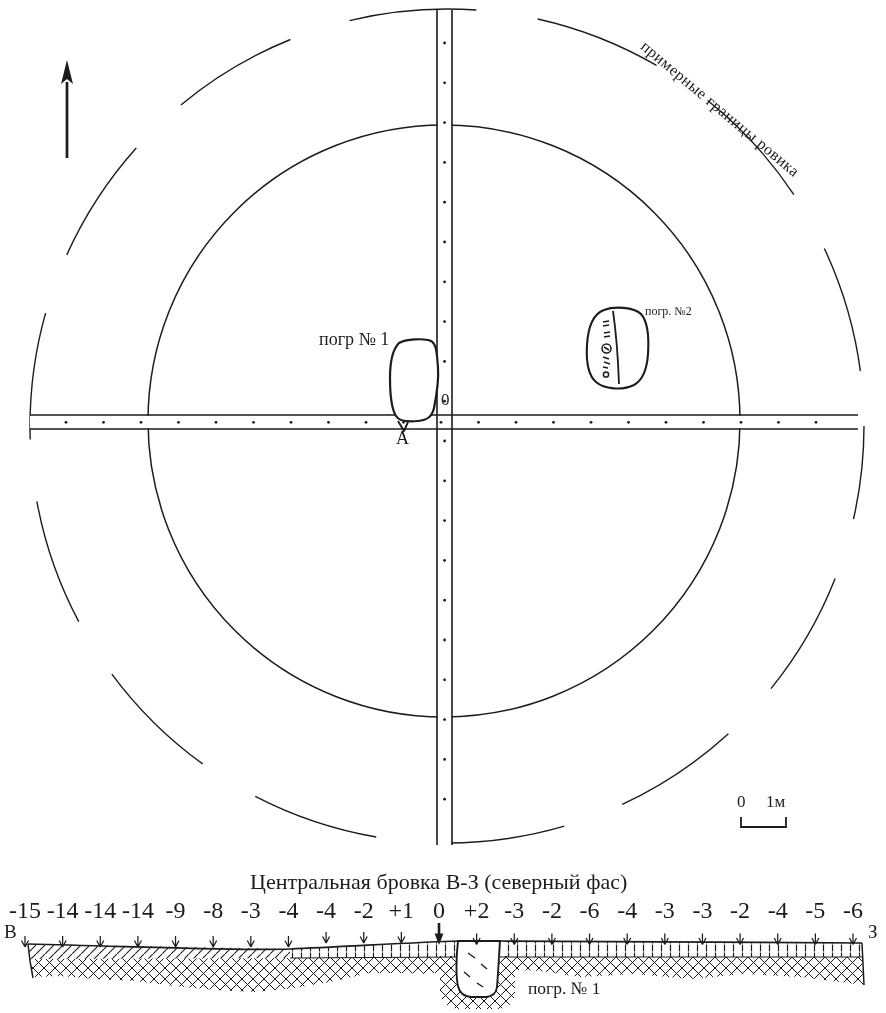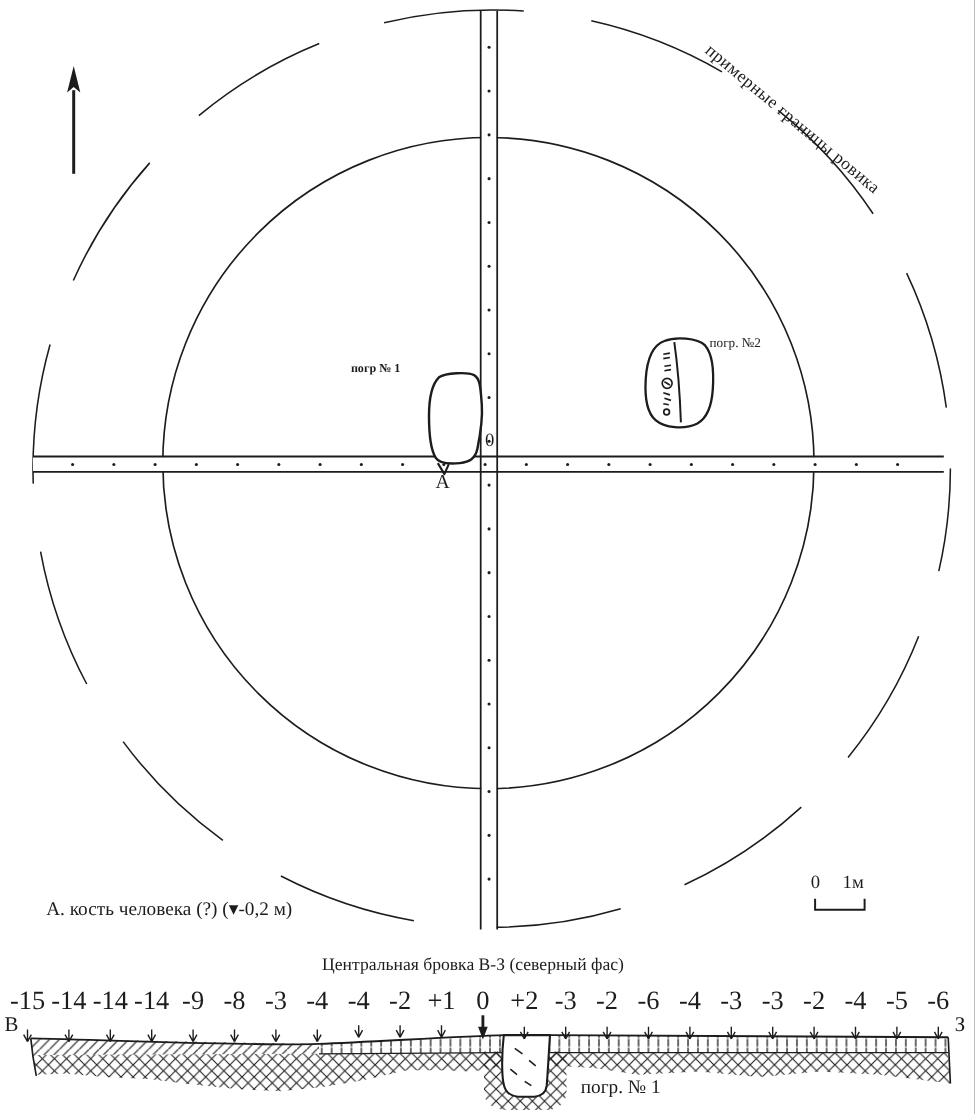--- a/index.html
+++ b/index.html
@@ -9,28 +9,28 @@
     background:var(--paper);
     font-family:"Liberation Serif","DejaVu Serif",serif;
     color:var(--ink); overflow:hidden;
   }
   svg.draw { position:absolute; left:0; top:0; color:var(--ink); }
   .lbl { position:absolute; white-space:nowrap; line-height:1.05; }
   .ditch-lbl {
     left:648px; top:38px; font-size:16px; letter-spacing:.5px;
     transform:rotate(40deg); transform-origin:0 0;
   }
-  .burial1-lbl { left:319px; top:330px; font-size:11px;font-weight:bold; }
+  .burial1-lbl { left:319px; top:330px; font-size:18px; }
   .burial2-lbl { left:645px; top:305px; font-size:12px; }
   .origin-lbl  { left:441px; top:391px; font-size:17px; }
   .pointA-lbl  { left:396px; top:429px; font-size:18px; }
   .legend-lbl  { left:42px;  top:817px; font-size:17.5px; }
   .scale0-lbl  { left:737px; top:793px; font-size:17px; }
   .scale1-lbl  { left:766px; top:793px; font-size:17px;text-align:center; }
-  .profile-title { left:250px; top:870px; width:360px; text-align:center; font-size:16px; }
+  .profile-title { left:250px; top:870px; width:360px; text-align:center; font-size:22px; }
   .west-lbl { left:4px;  top:922px; font-size:19px; }
   .east-lbl { left:868px; top:922px; font-size:19px; }
   .pburial-lbl { left:520px; top:979px; font-size:17.5px;margin-left:8px; }
   .depth { position:absolute; top:897px; font-size:24px; transform:translateX(-50%); }
 </style>
 </head>
 <body>
 
 <div id="canvas">
 
@@ -194,21 +194,20 @@
         <polygon points="439,945 434.6,933.5 443.4,933.5" fill="currentColor"></polygon>
       </g>
     </g>
   </svg>
 
   <div class="lbl ditch-lbl">примерные границы ровика</div>
   <div class="lbl burial1-lbl">погр № 1</div>
   <div class="lbl burial2-lbl">погр. №2</div>
   <div class="lbl origin-lbl">0</div>
   <div class="lbl pointA-lbl">А</div>
-  <div class="lbl legend-lbl">А. кость человека (?) (▾-0,2 м)</div>
   <div class="lbl scale0-lbl">0</div>
   <div class="lbl scale1-lbl">1м</div>
 
   <div class="lbl profile-title">Центральная бровка В-З (северный фас)</div>
   <div class="lbl west-lbl">В</div>
   <div class="lbl east-lbl">З</div>
   <div class="lbl pburial-lbl">погр. № 1</div>
   <div id="depth-row">
       <span class="depth" style="left: 25px;">-15</span>
       <span class="depth" style="left: 62.636px;">-14</span>

